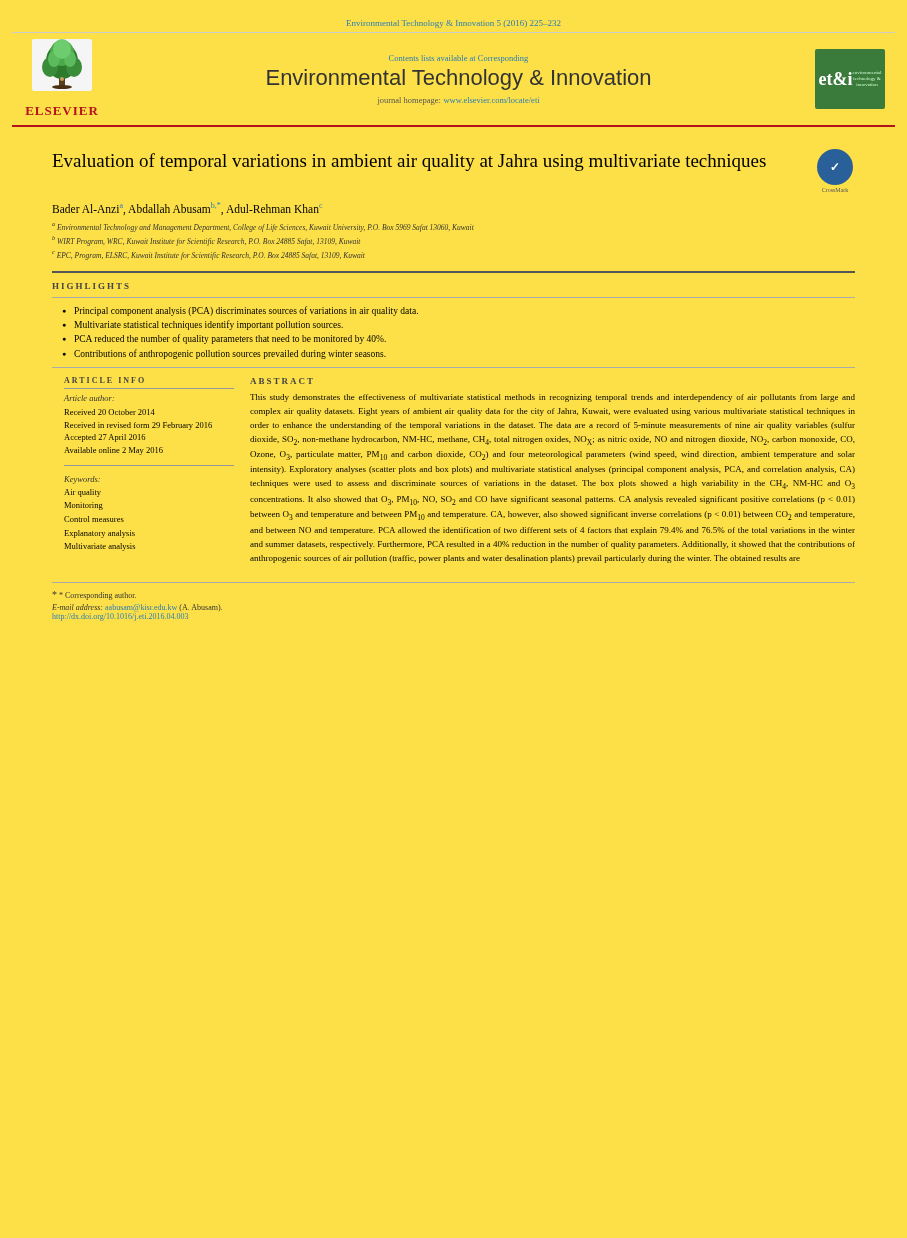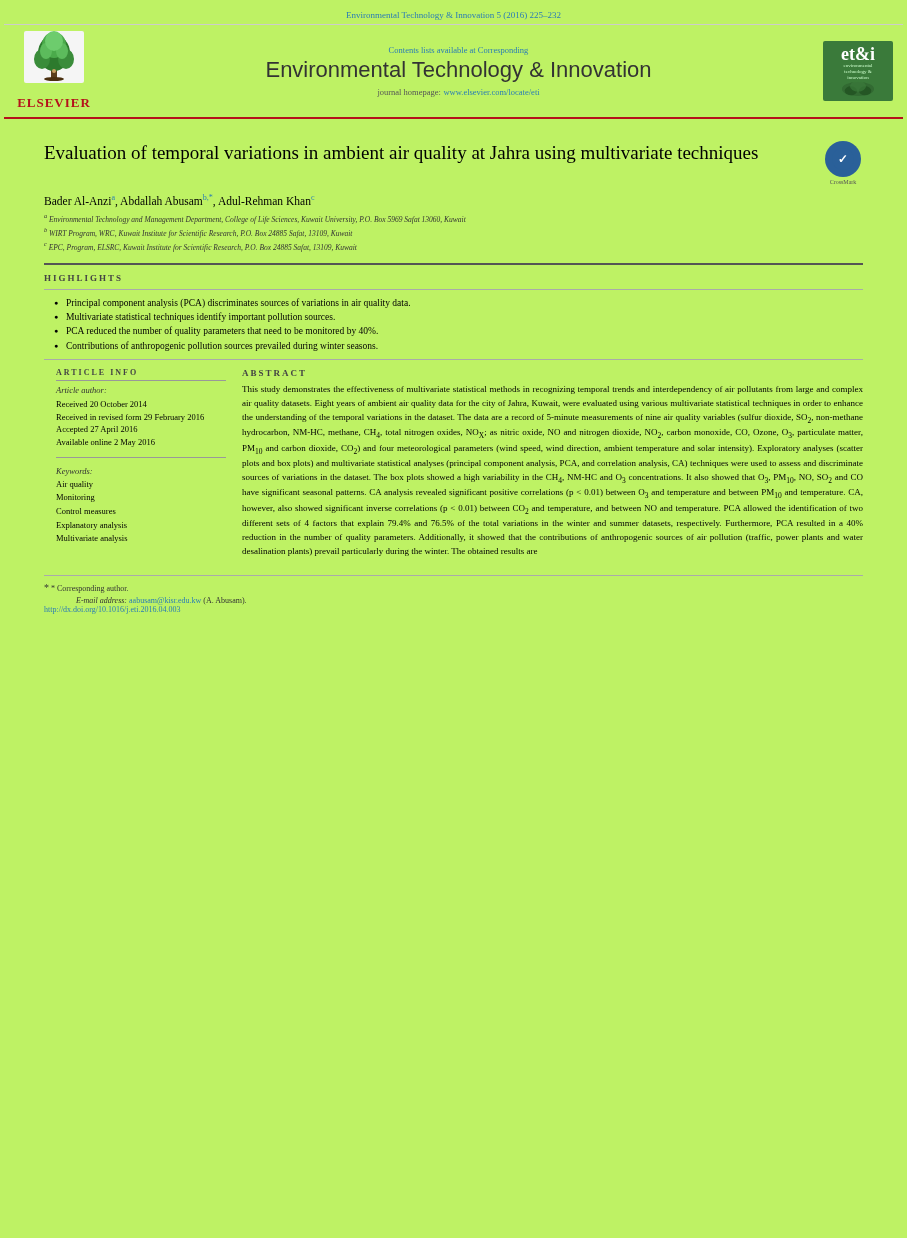--- a/index.html
+++ b/index.html
@@ -7,22 +7,22 @@
       background: #fff;
       font-family: 'Times New Roman', Times, serif;
       font-size: 10px;
       color: #000;
       width: 907px;
       min-height: 1238px;
     }
     .page {
       width: 907px;
       min-height: 1238px;
-      background: #bef264;
-      padding: 4px;
+      background: #fde047;
+      padding: 12px;
       position: relative;
     }
     
     .journal-top-link {
       text-align: center;
       padding: 6px 0 4px 0;
       font-size: 9px;
       color: #2a7db5;
       border-bottom: 1px solid #ccc;
     }
@@ -54,21 +54,21 @@
       width: 70px;
       flex-shrink: 0;
       background: #3a7a3a;
       color: #fff;
       font-size: 9px;
       text-align: center;
       padding: 4px;
       border-radius: 2px;
       height: 60px;
       display: flex;
-      flex-direction: column;
+      flex-direction: row;
       align-items: center;
       justify-content: center;
     }
     .eti-logo-text {
       font-size: 18px;
       font-weight: bold;
       color: #fff;
       line-height: 1;
     }
     .eti-logo-sub {
@@ -268,21 +268,20 @@
       border-top: 1px solid #aaa;
       padding-top: 6px;
       font-size: 8px;
       color: #333;
     }
     .footer-corresponding {
       margin-bottom: 3px;
     }
     .footer-email {
       font-size: 8px;
-      margin-left: 32px;
     }
     .footer-doi {
       color: #2a7db5;
       font-size: 8px;
     }
     .footer-copyright {
       font-size: 8px;
       color: #333;
       margin-top: 2px;
     }

